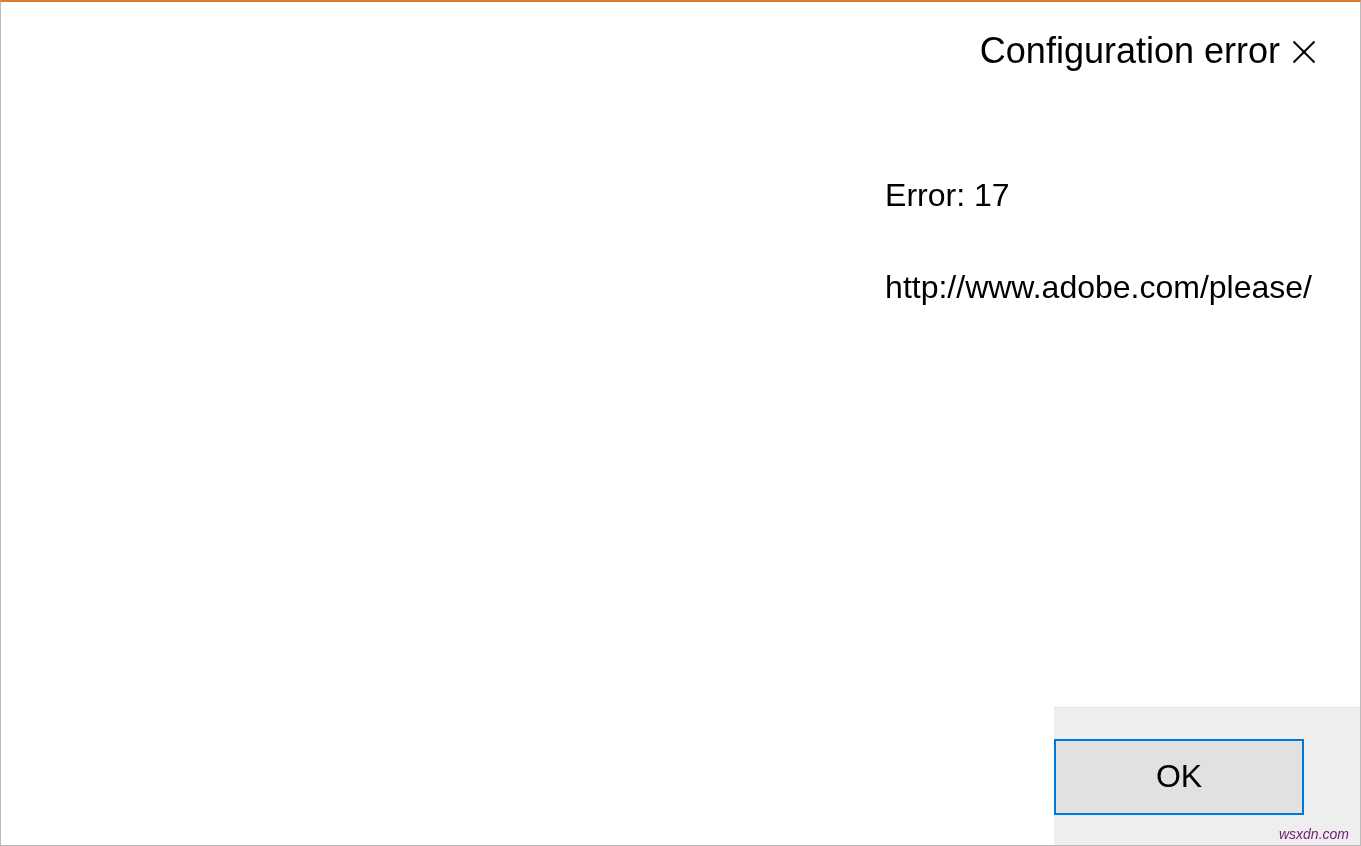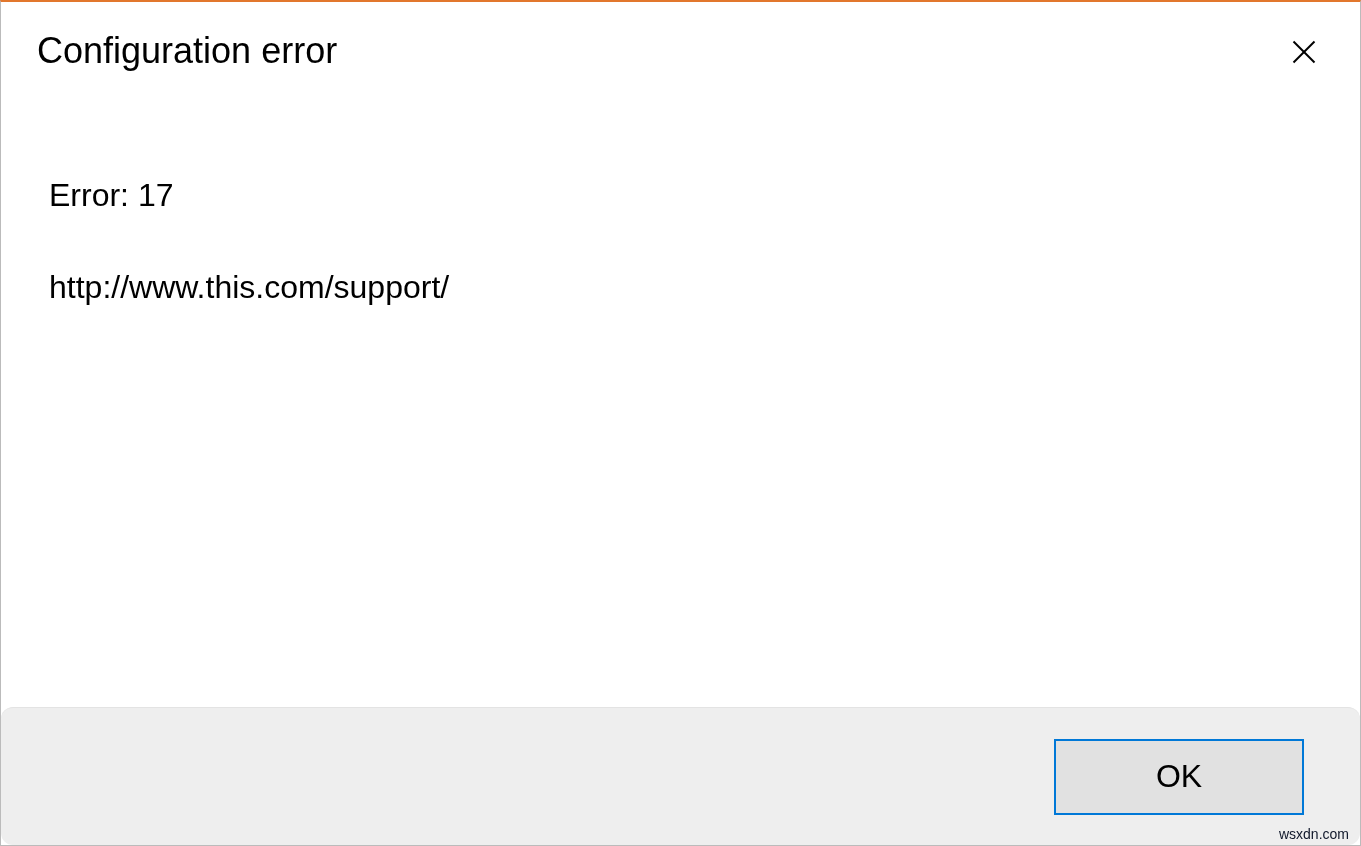--- a/index.html
+++ b/index.html
@@ -15,20 +15,21 @@
       position: relative;
     }
     .dialog {
       width: 1361px;
       height: 846px;
       border: 1px solid #bbb;
       border-top: 2px solid #e2772d;
       background: #fff;
       display: flex;
       flex-direction: column;
+      align-items: flex-end;
     }
     .titlebar {
       display: flex;
       justify-content: space-between;
       align-items: flex-start;
       padding: 28px 36px 0 36px;
     }
     .title {
       font-size: 36px;
       font-weight: 400;
@@ -65,58 +66,58 @@
       margin-bottom: 48px;
     }
     .button-bar {
       height: 138px;
       background: #eeeeee;
       border-top: 1px solid #e3e3e3;
       display: flex;
       align-items: center;
       justify-content: flex-end;
       padding-right: 56px;
-      border-radius: 12px;
     }
     .ok-btn {
       width: 250px;
       height: 76px;
       background: #e1e1e1;
       border: 2px solid #0078d7;
       font-size: 32px;
       font-family: inherit;
       cursor: pointer;
       color: #000;
     }
     .watermark {
       position: absolute;
       right: 12px;
       bottom: 4px;
       font-size: 14px;
-      color: #0f172a;
+      color: #701a75;
       font-family: Arial, sans-serif;
+      font-style: italic;
     }
   </style>
 </head>
 <body>
 
 <div class="dialog">
   <div class="titlebar">
     <div class="title">Configuration error</div>
     <button class="close-btn">
       <svg viewBox="0 0 24 24">
         <line x1="3" y1="3" x2="21" y2="21" stroke="#000" stroke-width="1.6"></line>
         <line x1="21" y1="3" x2="3" y2="21" stroke="#000" stroke-width="1.6"></line>
       </svg>
     </button>
   </div>
 
   <div class="content">
     <p>Error: 17</p>
-    <p>http://www.this.com/support/</p>
+    <p>http://www.adobe.com/please/</p>
   </div>
 
   <div class="button-bar">
     <button class="ok-btn">OK</button>
   </div>
 </div>
 
 <div class="watermark">wsxdn.com</div>
 
 </body></html>

